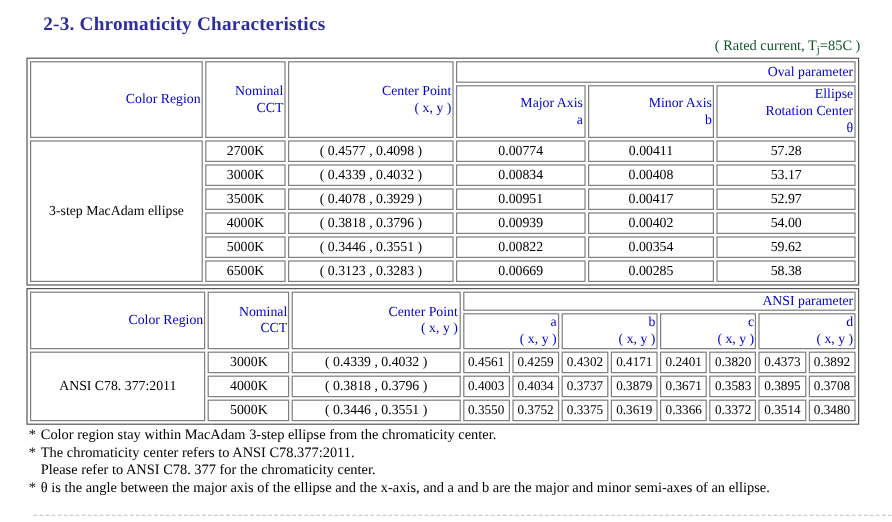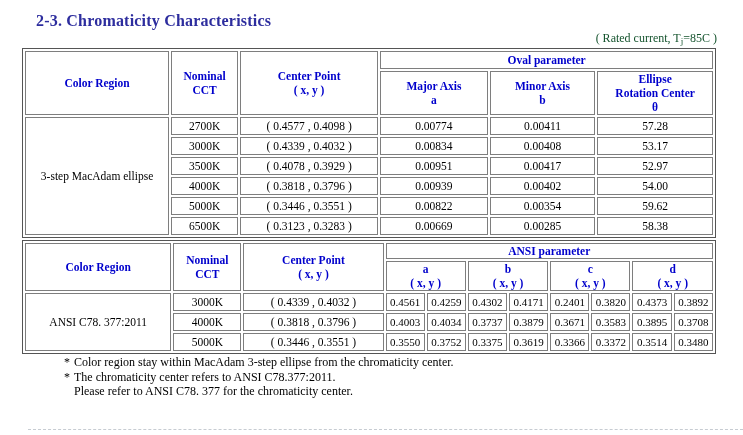--- a/index.html
+++ b/index.html
@@ -37,38 +37,39 @@
     text-align: center;
     vertical-align: middle;
     padding: 0 1px;
     font-size: 11.5px;
     line-height: 16px;
     overflow: hidden;
     white-space: nowrap;
   }
   .dstable th {
     color: var(--c-header-text, #0000cc);
-    font-weight: bold;
+    font-weight: normal;
     line-height: 14px;
+    text-align: right;
   }
   #oval-table { top: 48px; }
   #ansi-table { top: 240px; }
   #oval-table .group-row th { height: 16px; }
   #oval-table .sub-row th { height: 40px; }
   #oval-table td { height: 16px; }
   #ansi-table .group-row th { height: 13px; }
   #ansi-table .sub-row th { height: 28px; }
   #ansi-table td { height: 15px; font-size: 11px; }
   #ansi-table td.center-cell, #ansi-table td.cct-cell, #ansi-table td.region-cell { font-size: 11.5px; }
 
   .footnotes {
     position: absolute; left: 24px; top: 355px; right: 2px;
     font-size: 12px; line-height: 14.5px;
   }
-  .fn-line { white-space: nowrap; margin-left: 40px; }
+  .fn-line { white-space: nowrap; }
   .fn-line .marker { display: inline-block; width: 10px; }
   .fn-line.flush .marker { width: 0; }
 
   .bottom-rule {
     position: absolute; left: 28px; right: 0; top: 429px;
     border-top: 1px dashed #c7ccd2;
     height: 0;
   }
 </style>
 </head>
@@ -243,15 +244,16 @@
     <td>0.3514</td>
     <td>0.3480</td>
   </tr>
 </tbody>
   </table>
 
 <div class="footnotes">
   <div class="fn-line"><span class="marker">*</span><span>Color region stay within MacAdam 3-step ellipse from the chromaticity center.</span></div>
   <div class="fn-line"><span class="marker">*</span><span>The chromaticity center refers to ANSI C78.377:2011.</span></div>
   <div class="fn-line"><span class="marker"></span><span>Please refer to ANSI C78. 377 for the chromaticity center.</span></div>
+  <div class="fn-line"><span class="marker">*</span><span>θ is the angle between the major axis of the ellipse and the x-axis, and a and b are the major and minor semi-axes of an ellipse.</span></div>
 </div>
 
 <div class="bottom-rule"></div>
 
 </body></html>

